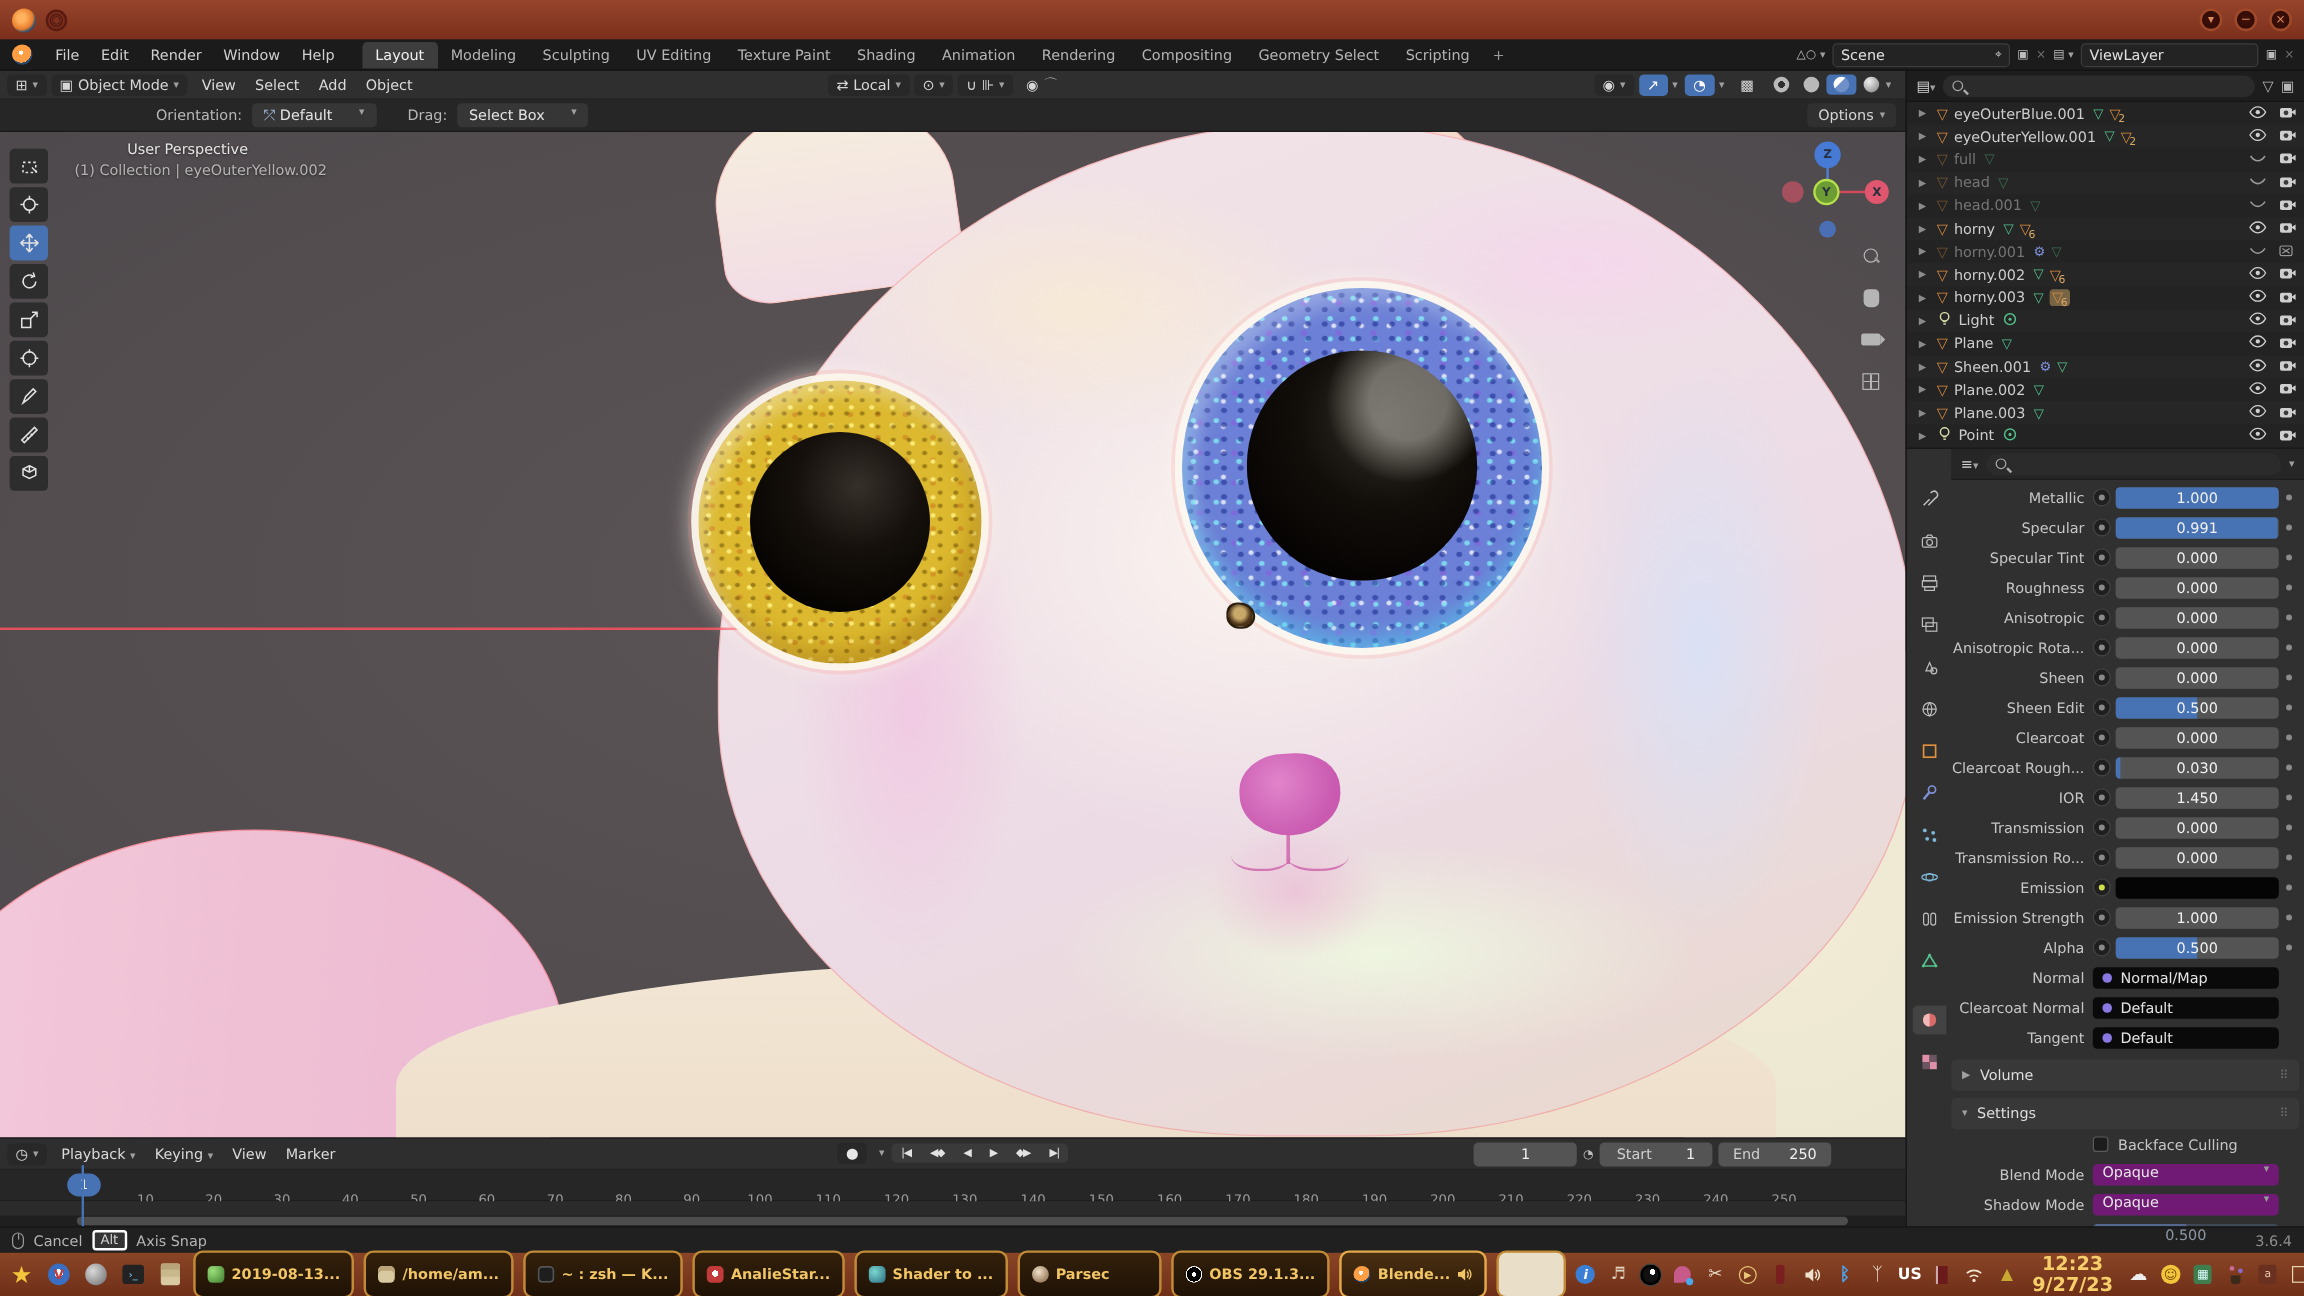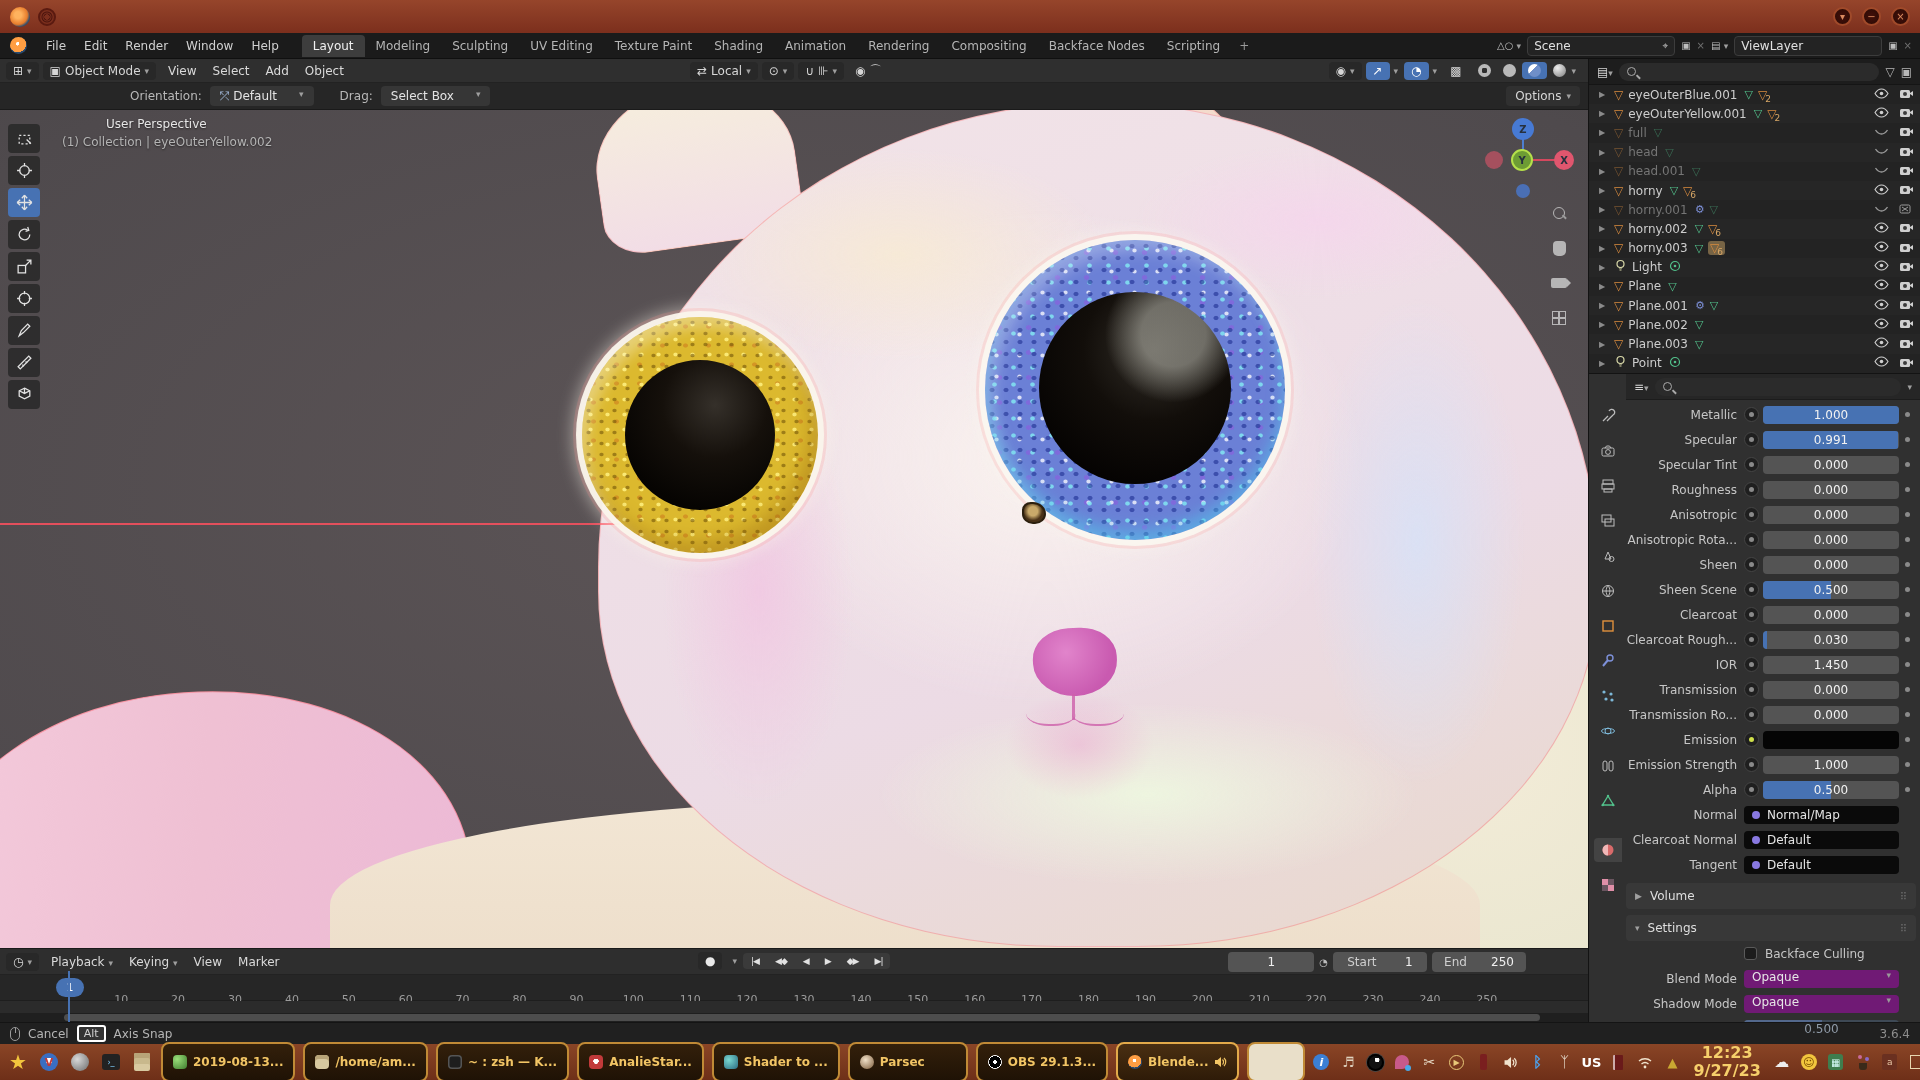--- a/index.html
+++ b/index.html
@@ -238,21 +238,21 @@
   <div id="ws-tabs">
       <span class="ws-tab active">Layout</span>
       <span class="ws-tab ">Modeling</span>
       <span class="ws-tab ">Sculpting</span>
       <span class="ws-tab ">UV Editing</span>
       <span class="ws-tab ">Texture Paint</span>
       <span class="ws-tab ">Shading</span>
       <span class="ws-tab ">Animation</span>
       <span class="ws-tab ">Rendering</span>
       <span class="ws-tab ">Compositing</span>
-      <span class="ws-tab ">Backface Nodes</span>
+      <span class="ws-tab ">Geometry Select</span>
       <span class="ws-tab ">Scripting</span>
     </div>
   <span class="ws-plus">+</span>
   <div id="topbar-right">
     <span class="mini-ic">△○ <span class="carets">▾</span></span>
     <span class="sel-field">
       <span>Scene</span>
       <span style="margin-left:auto" class="mini-ic">⌖</span>
     </span>
     <span class="mini-ic">▣</span>
@@ -720,21 +720,21 @@
       <span><svg width="15" height="12" viewBox="0 0 15 12">
               <rect x="1" y="3" width="10" height="8" rx="1.5" fill="#cfcfcf"></rect>
               <path d="M11 6l3-2v5l-3-2z" fill="#cfcfcf"></path>
               <circle cx="6" cy="7" r="2" fill="#3a3a3a"></circle>
             </svg></span>
     </span>
       </div>
       <div class="ol-row ">
     <span class="ol-arrow">▶</span>
         <span class="mesh-ic">▽</span>
-    <span class="ol-label">Plane.001</span>
+    <span class="ol-label">Sheen.001</span>
     <span class="wrench-ic">⚙</span>
         <span class="data-ic">▽</span>
     <span class="ol-right">
       <span><svg width="15" height="11" viewBox="0 0 15 11">
               <path d="M1 5.5C3 2 6 1 7.5 1s4.5 1 6.5 4.5C12 9 9 10 7.5 10S3 9 1 5.5z" fill="none" stroke="#cfcfcf" stroke-width="1.1"></path>
               <circle cx="7.5" cy="5.5" r="1.8" fill="#cfcfcf"></circle>
             </svg></span>
       <span><svg width="15" height="12" viewBox="0 0 15 12">
               <rect x="1" y="3" width="10" height="8" rx="1.5" fill="#cfcfcf"></rect>
               <path d="M11 6l3-2v5l-3-2z" fill="#cfcfcf"></path>
@@ -960,21 +960,21 @@
       <div class="prow">
      <span class="lbl">Sheen</span>
         <span class="pdot "></span>
      <span class="pfield">
           <span class="fillbar" style="width:0%"></span>
           <span class="val">0.000</span>
         </span>
      <span class="rdot"></span>
       </div>
       <div class="prow">
-     <span class="lbl">Sheen Scene</span>
+     <span class="lbl">Sheen Edit</span>
         <span class="pdot "></span>
      <span class="pfield">
           <span class="fillbar" style="width:50%"></span>
           <span class="val">0.500</span>
         </span>
      <span class="rdot"></span>
       </div>
       <div class="prow">
      <span class="lbl">Clearcoat</span>
         <span class="pdot "></span>

